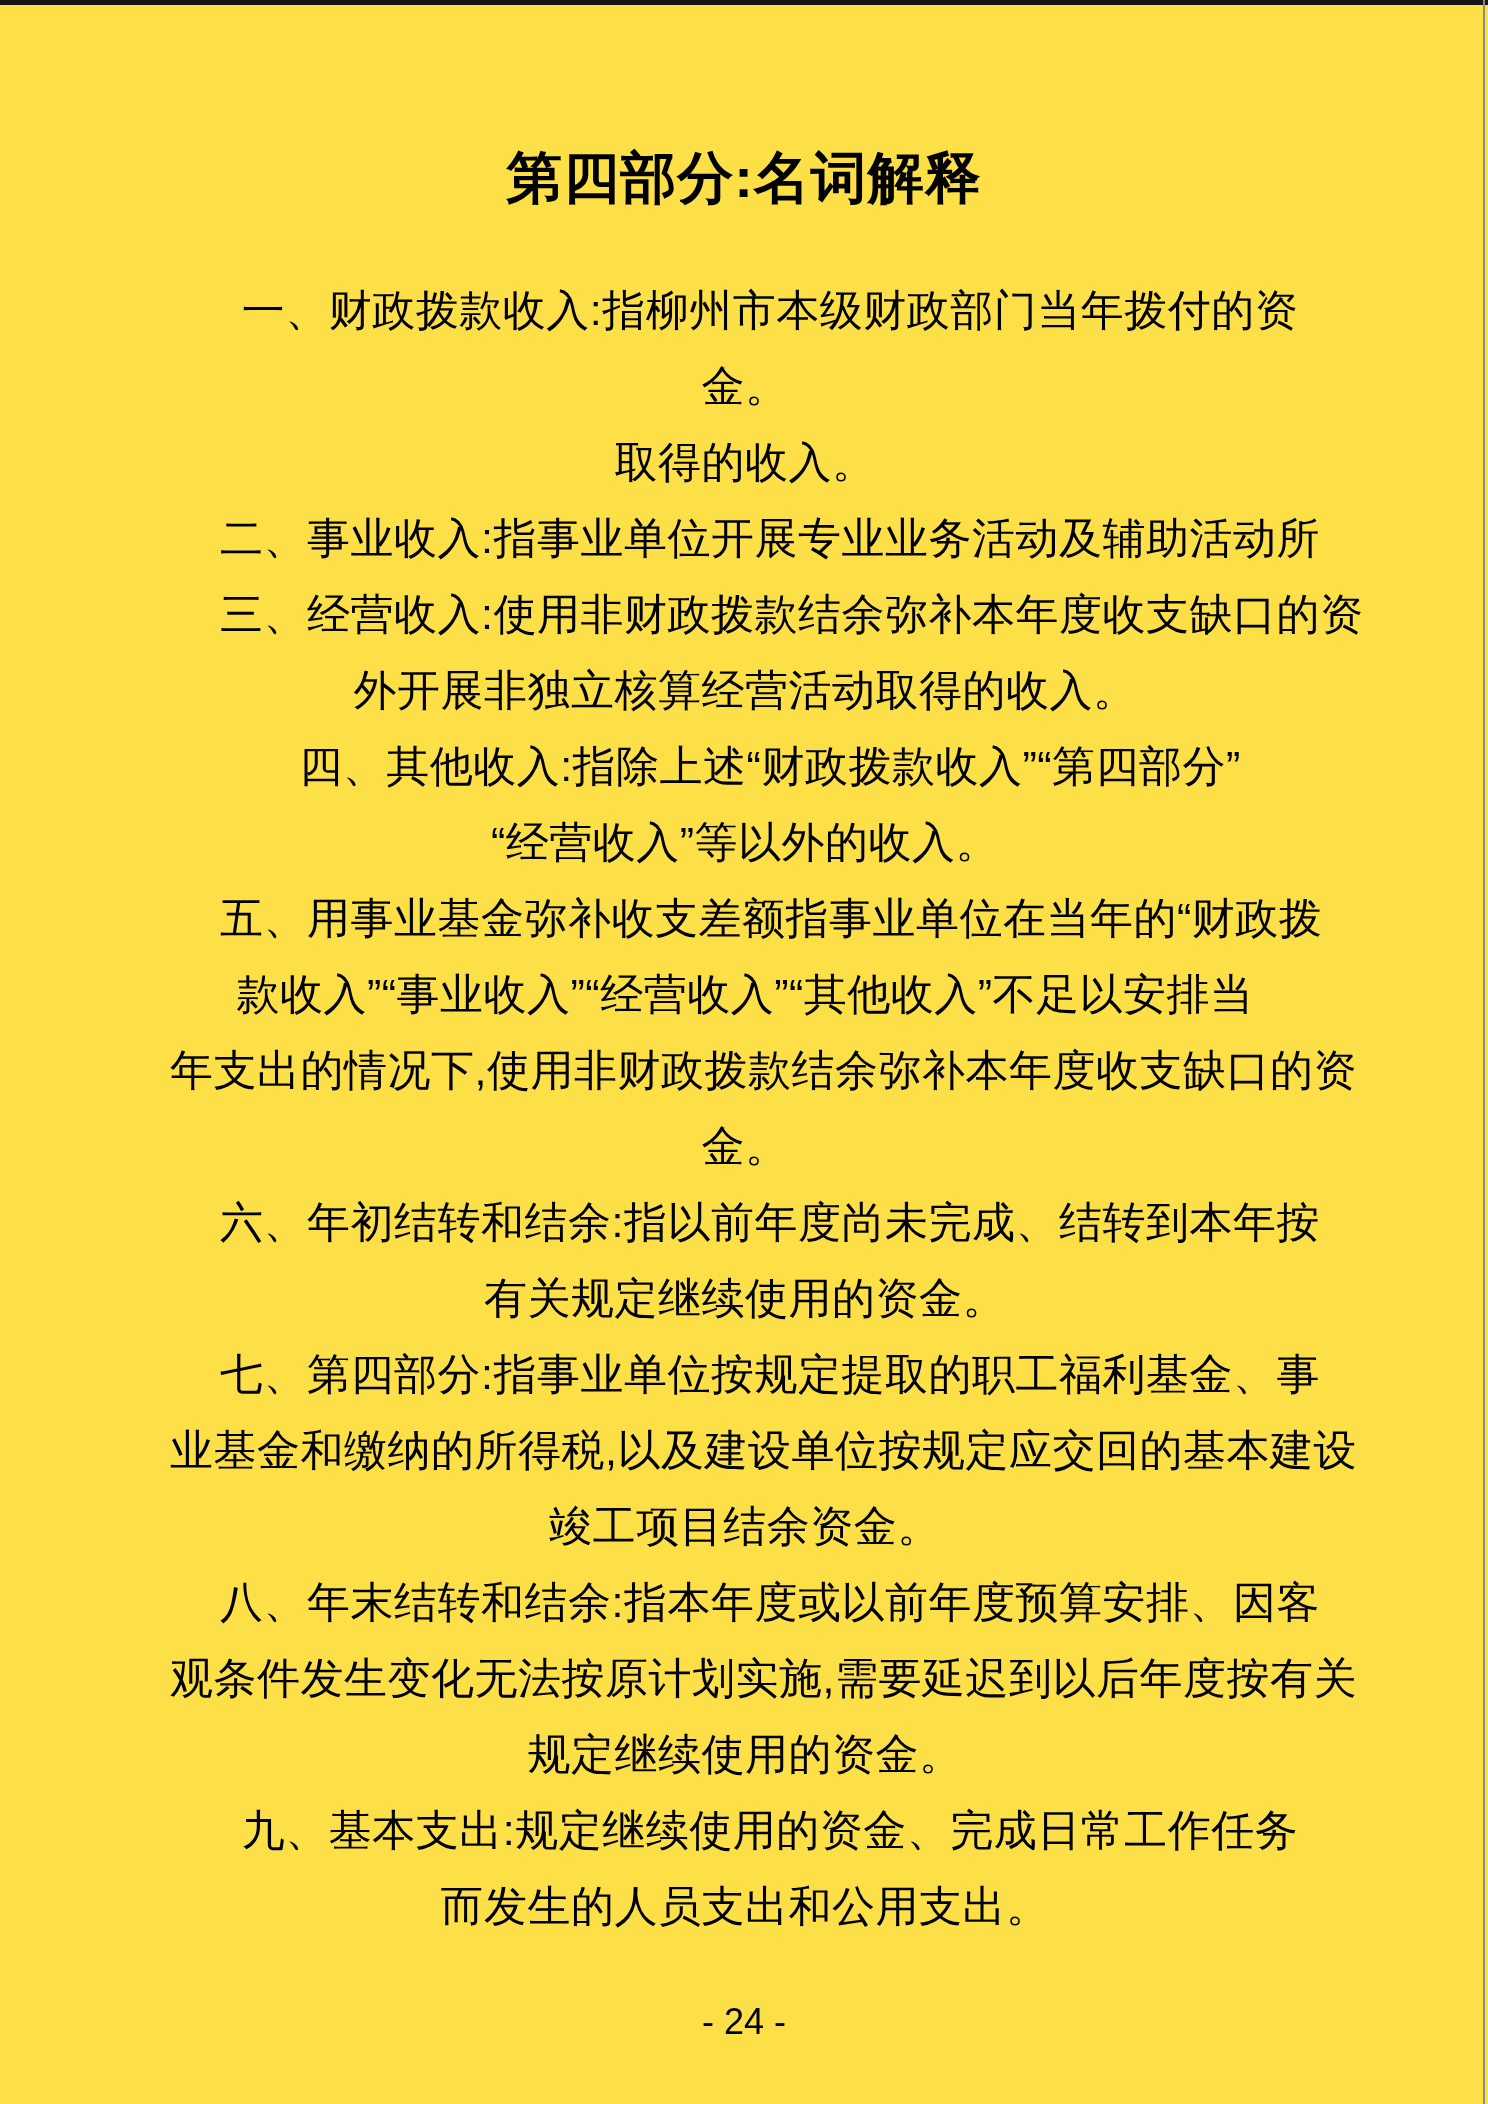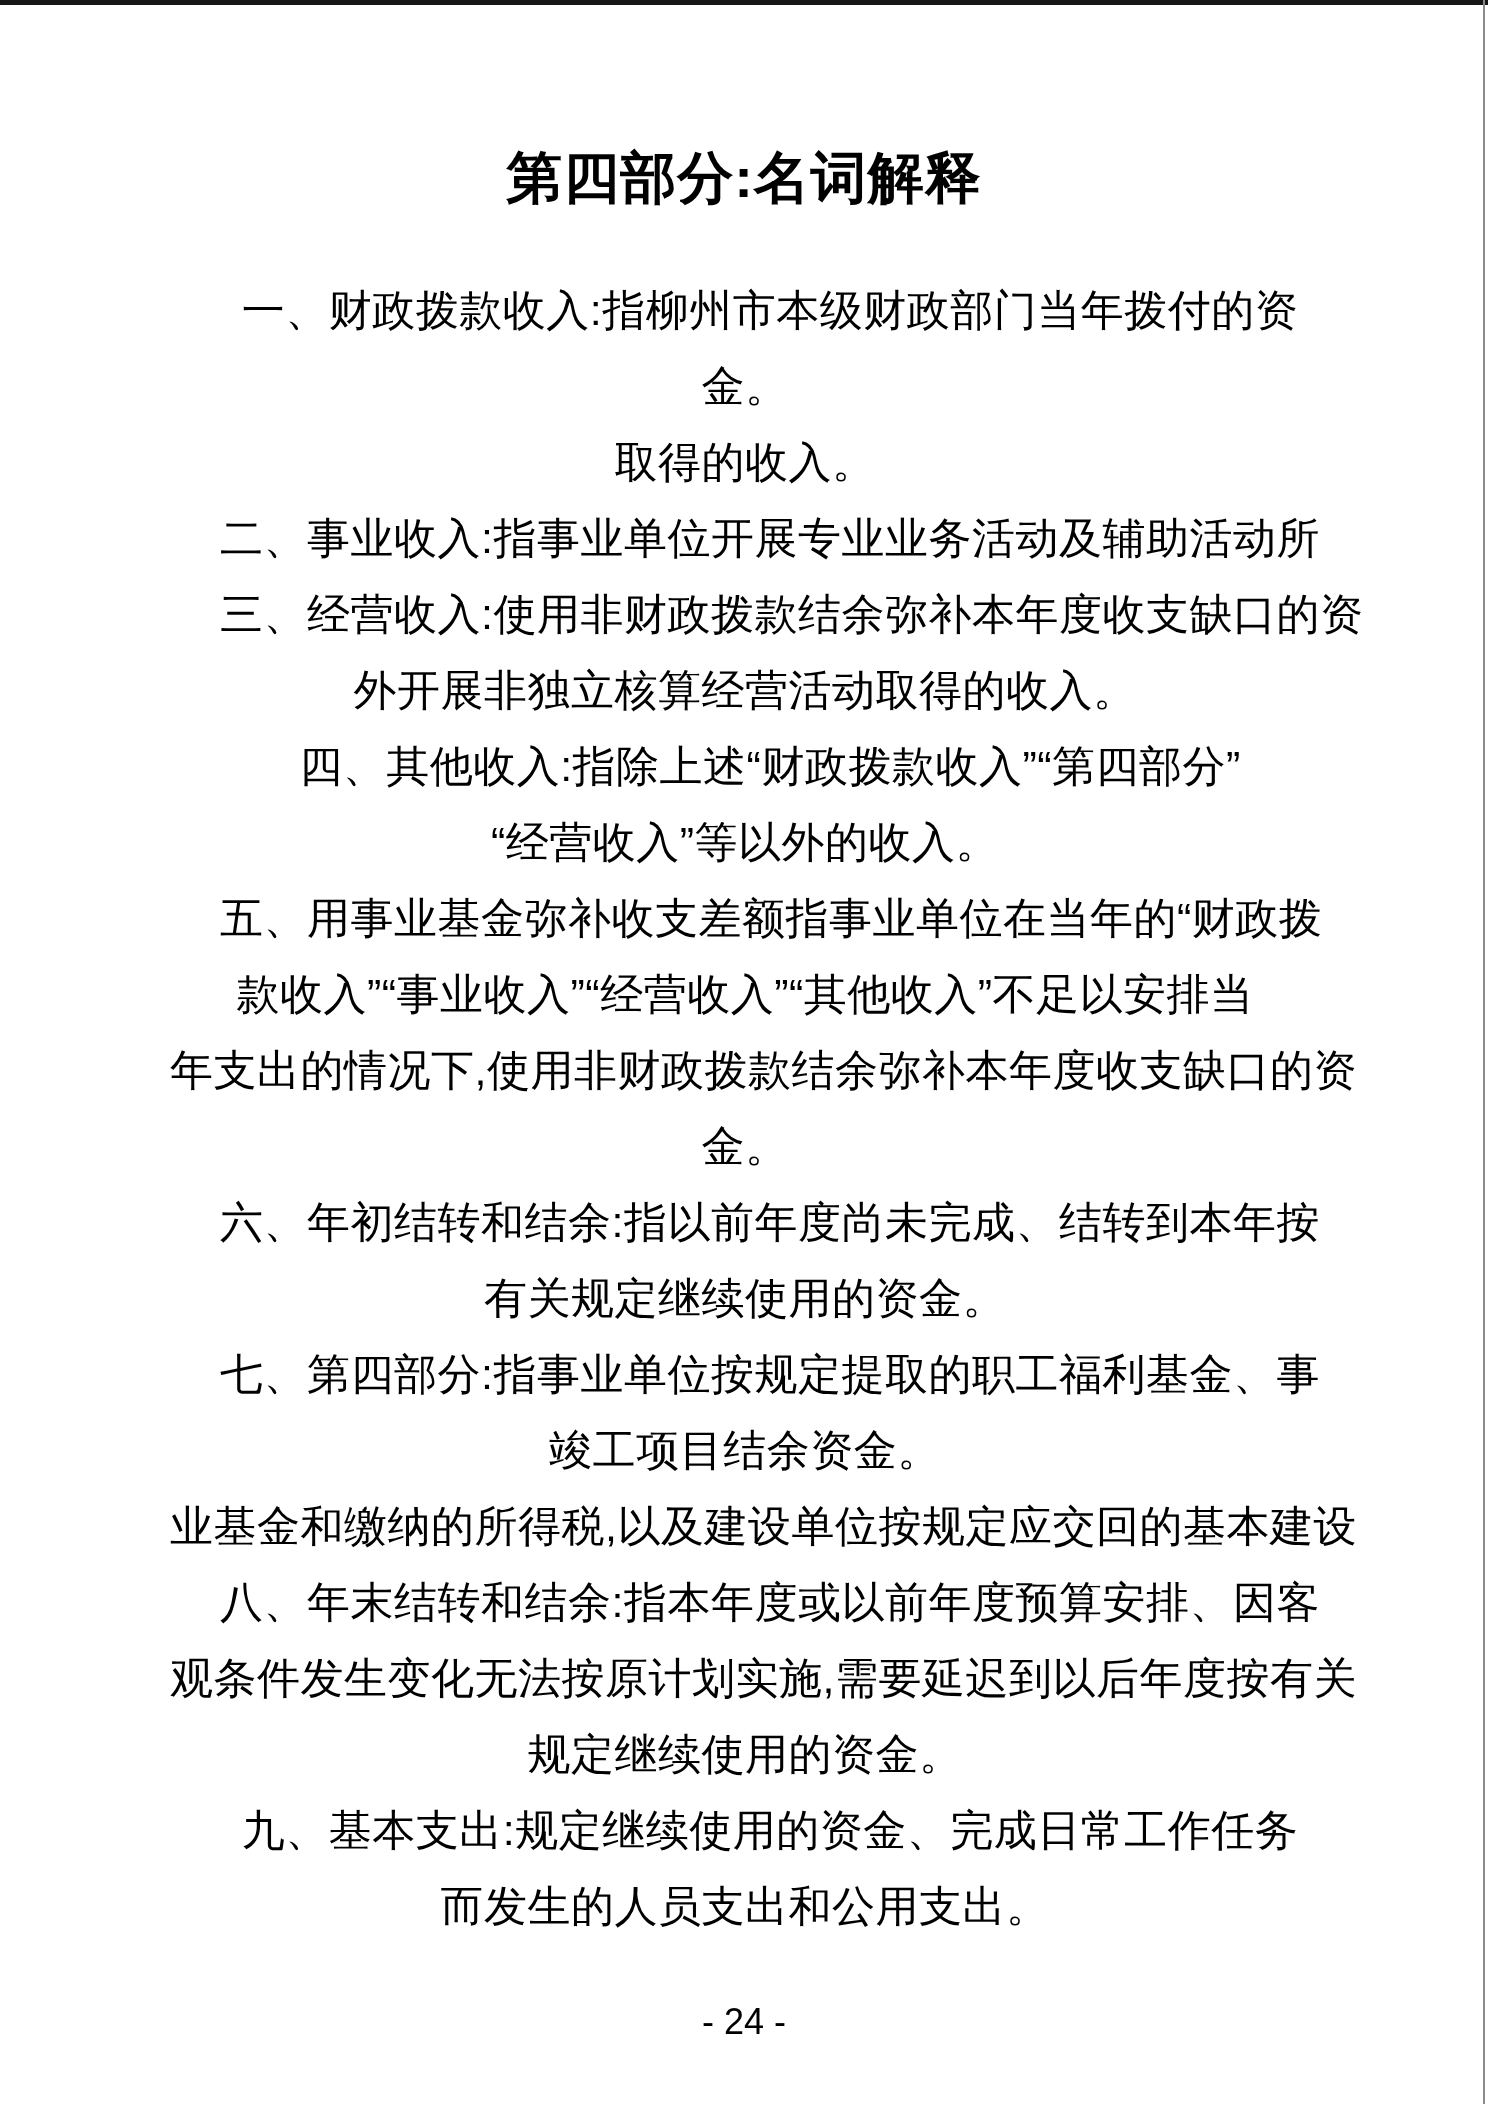--- a/index.html
+++ b/index.html
@@ -5,21 +5,21 @@
   html, body {
     margin: 0;
     padding: 0;
     background: #e8e8e8;
   }
   .page {
     position: relative;
     width: 1488px;
     height: 2104px;
     margin: 0 auto;
-    background: #ffffff;
+    background: #fde047;
     overflow: hidden;
     font-family: "Liberation Sans", sans-serif;
     color: #000000;
   }
   .top-bar {
     position: absolute;
     top: 0; left: 0; right: 0;
     height: 5px;
     background: #161616;
   }
@@ -82,22 +82,22 @@
       <div class="line">外开展非独立核算经营活动取得的收入。</div>
       <div class="line first">四、其他收入:指除上述“财政拨款收入”“第四部分”</div>
       <div class="line">“经营收入”等以外的收入。</div>
       <div class="line first">五、用事业基金弥补收支差额指事业单位在当年的“财政拨</div>
       <div class="line">款收入”“事业收入”“经营收入”“其他收入”不足以安排当</div>
       <div class="line">年支出的情况下,使用非财政拨款结余弥补本年度收支缺口的资</div>
       <div class="line">金。</div>
       <div class="line first">六、年初结转和结余:指以前年度尚未完成、结转到本年按</div>
       <div class="line">有关规定继续使用的资金。</div>
       <div class="line first">七、第四部分:指事业单位按规定提取的职工福利基金、事</div>
+      <div class="line">业基金和缴纳的所得税,以及建设单位按规定应交回的基本建设</div>
       <div class="line">竣工项目结余资金。</div>
-      <div class="line">业基金和缴纳的所得税,以及建设单位按规定应交回的基本建设</div>
       <div class="line first">八、年末结转和结余:指本年度或以前年度预算安排、因客</div>
       <div class="line">观条件发生变化无法按原计划实施,需要延迟到以后年度按有关</div>
       <div class="line">规定继续使用的资金。</div>
       <div class="line first">九、基本支出:规定继续使用的资金、完成日常工作任务</div>
       <div class="line">而发生的人员支出和公用支出。</div>
     </div>
 
   <div class="page-number">- 24 -</div>
 </div>
 

